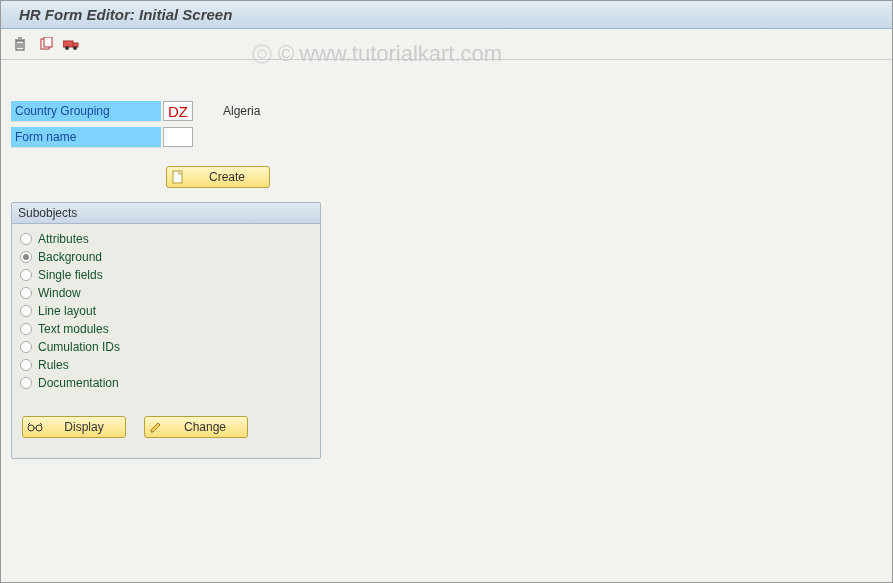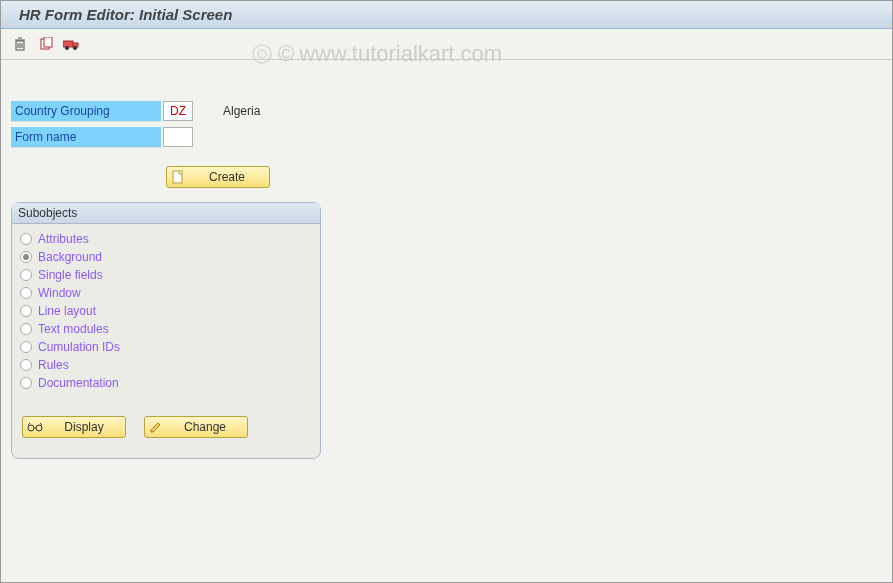--- a/index.html
+++ b/index.html
@@ -65,21 +65,21 @@
       color: #1a4aa0;
       background: #7dd3fc;
       padding: 3px 4px;
       border-bottom: 1px solid #e0e0d8;
     }
     .field-input {
       width: 30px;
       height: 20px;
       border: 1px solid #b0b0b0;
       background: #fff;
-      font-size: 12px;
+      font-size: 15px;
       text-align: center;
       color: #c00;
       margin-left:2px;
     }
     .field-input.wide { width: 30px; color:#333;}
     .field-desc { margin-left: 30px; color: #333; }
     .btn-row { margin: 18px 0 14px 155px;}
     .sap-btn {
       display: inline-flex;
       align-items: center;
@@ -93,36 +93,36 @@
       color: #333;
       width: 104px;
       justify-content:flex-start;
       gap:8px;
     }
     .sap-btn .btn-text{flex:1;text-align:center;}
     .group-box {
       border: 1px solid #a9b8c8;
       width: 310px;
       background: #ecece7;
-      border-radius: 8px;
+      border-radius: 2px;
     }
     .group-title {
       background: linear-gradient(#e0e9f2,#c9d8e6);
       border-bottom: 1px solid #a9b8c8;
       padding: 3px 6px;
       font-size: 12px;
       color: #333;
     }
     .group-body{ padding:6px 8px 12px 8px;}
     .radio-row {
       display: flex;
       align-items: center;
       gap: 6px;
       padding: 2px 0;
-      color: #8b5cf6;
+      color: #14532d;
     }
     .radio-circle{
       width:12px;height:12px;border:1px solid #aaa;border-radius:50%;
       display:inline-flex;align-items:center;justify-content:center;
       background:#fff;
     }
     .radio-circle.checked::after{
       content:"";width:6px;height:6px;background:#888;border-radius:50%;
     }
     .group-actions{

